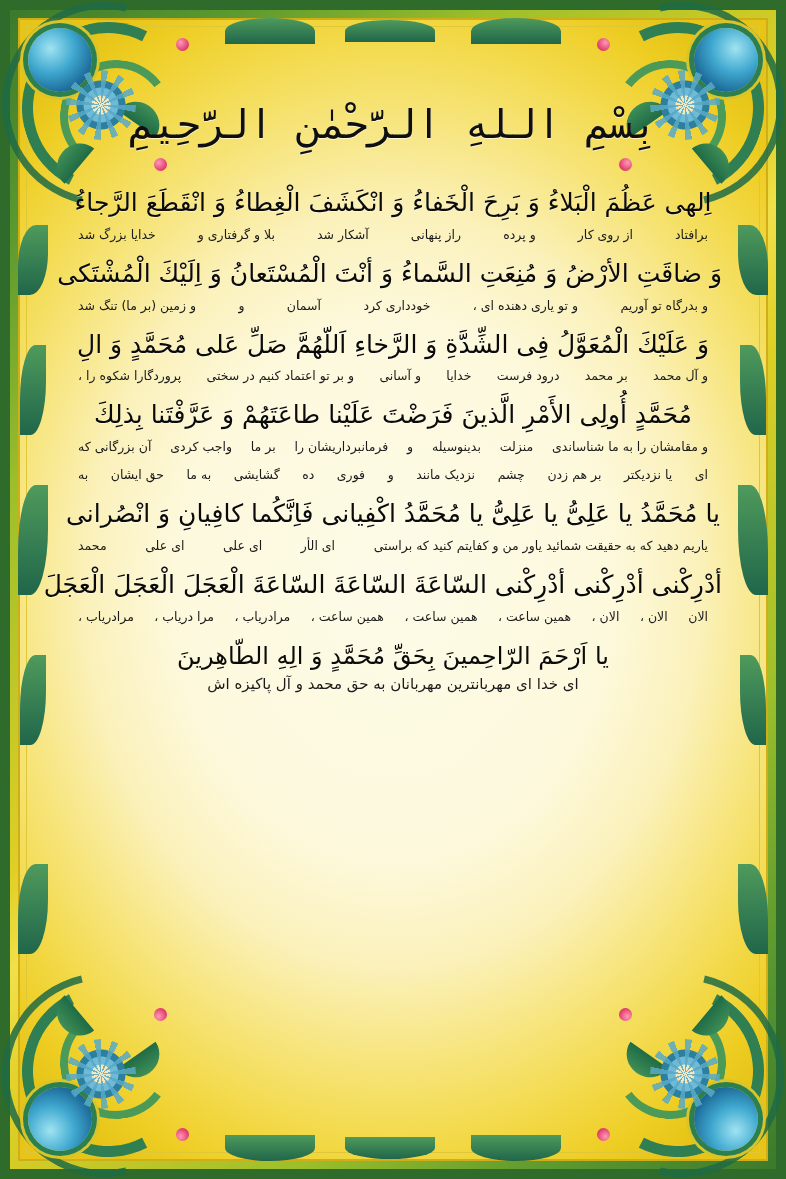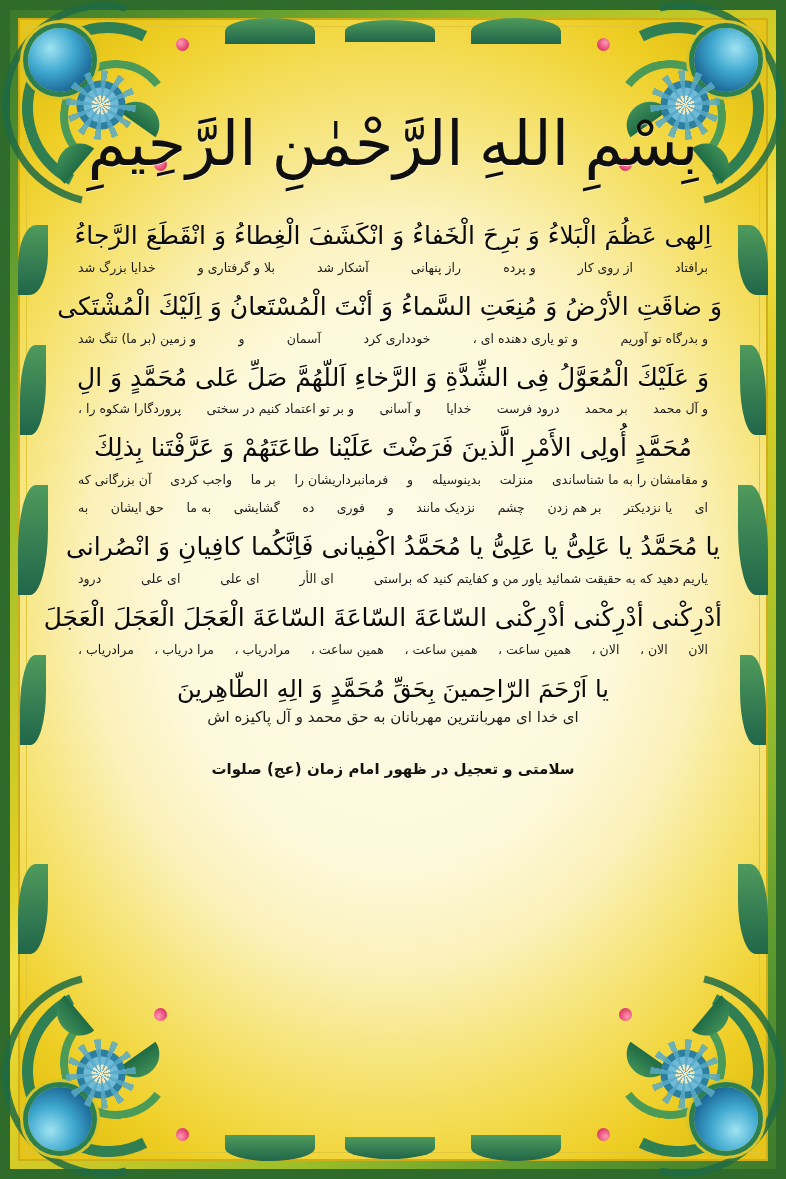--- a/index.html
+++ b/index.html
@@ -123,22 +123,22 @@
   }
 
   
   .content {
     position: absolute;
     top: 70px; left: 64px; right: 64px; bottom: 70px;
     text-align: center;
     direction: rtl;
   }
   .bismillah {
-    font-family: Liberation Serif, serif;
-    font-size: 62px;
+    font-family: Liberation Mono, monospace;
+    font-size: 40px;
     color: #0f0f0f;
     line-height: 1.5;
     margin-top: 28px;
     margin-bottom: 26px;
     letter-spacing: -1px;
     text-shadow: 0 1px 0 rgba(255,255,255,.6);
   }
   .verse-block {
     margin: 0 auto 13px auto;
     width: 100%;
@@ -336,21 +336,21 @@
         <span>چشم</span>
         <span>بر هم زدن</span>
         <span>یا نزدیکتر</span>
         <span>ای</span>
       </div>
     </div>
 
     <div class="verse-block">
       <div class="ar">يا مُحَمَّدُ يا عَلِیُّ يا عَلِیُّ يا مُحَمَّدُ اكْفِيانی فَاِنَّكُما كافِيانِ وَ انْصُرانی</div>
       <div class="fa fa-row">
-        <span>درود</span>
+        <span>محمد</span>
         <span>ای علی</span>
         <span>ای علی</span>
         <span>ای الأر</span>
         <span>یاریم دهید كه به حقیقت شمائید یاور من و كفایتم كنید كه براستی</span>
       </div>
     </div>
 
     <div class="verse-block">
     </div>
 
@@ -367,15 +367,14 @@
         <span>الان ،</span>
         <span>الان</span>
       </div>
     </div>
 
     <div class="verse-block">
       <div class="footer-ar">يا اَرْحَمَ الرّاحِمينَ بِحَقِّ مُحَمَّدٍ وَ الِهِ الطّاهِرينَ</div>
       <div class="footer-fa">ای خدا ای مهربانترین مهربانان به حق محمد و آل پاكیزه اش</div>
     </div>
 
-    <div class="closing">سلامتی و تعجیل در ظهور امام زمان (عج) صلوات</div>
   </div>
 </div>
 
 </body></html>

